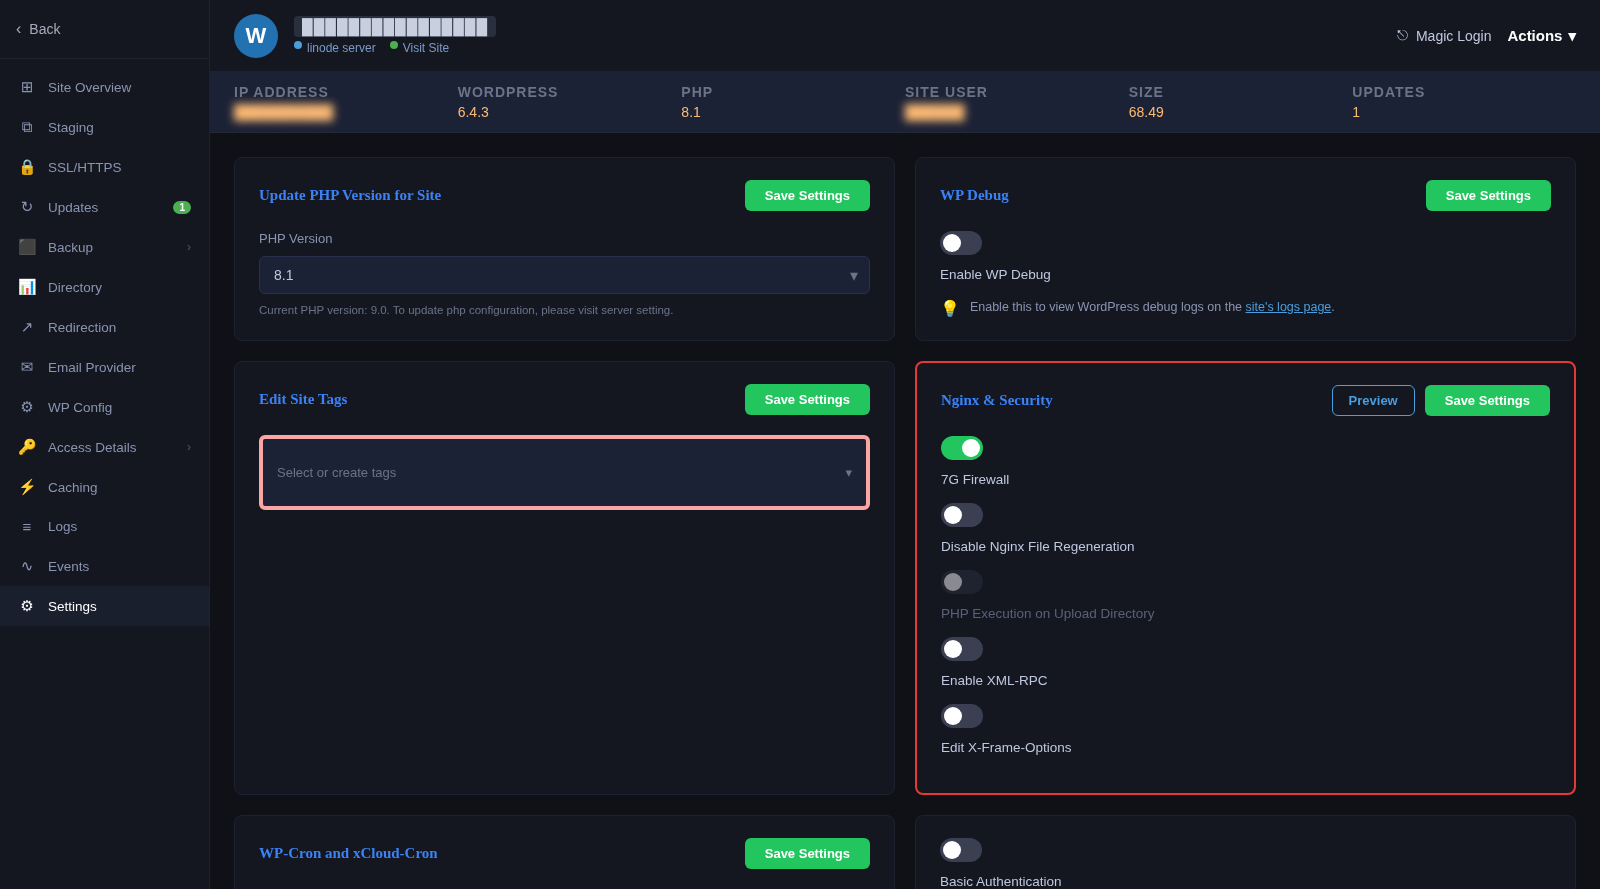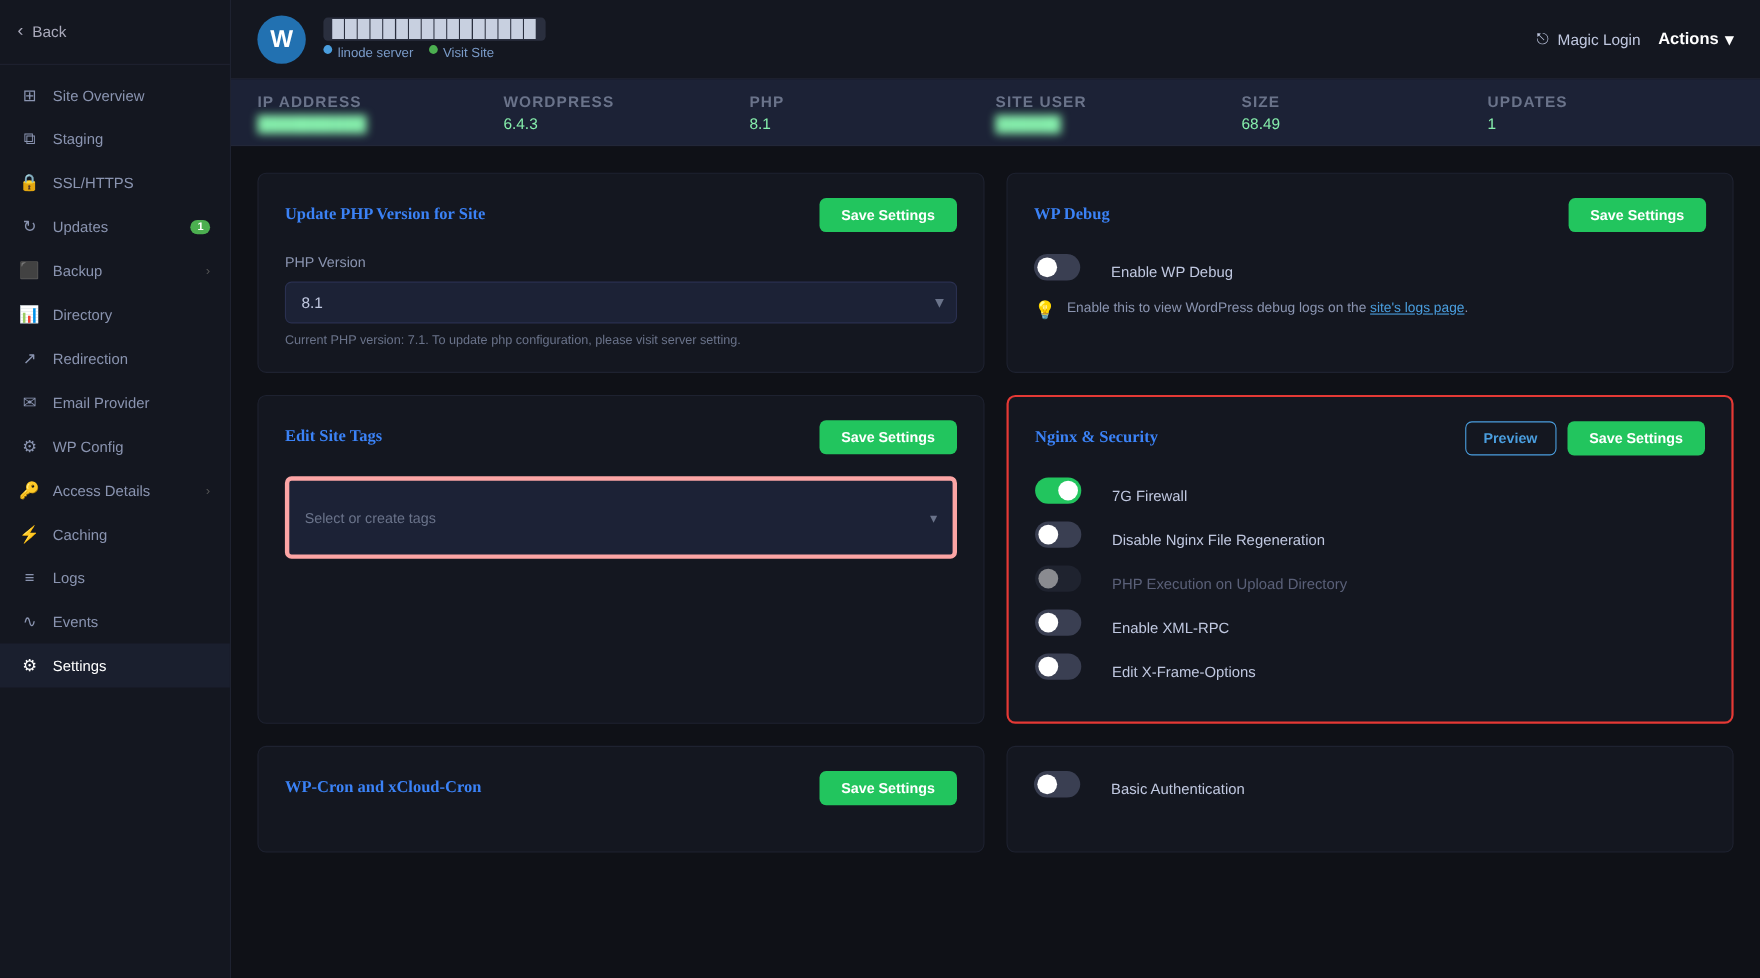--- a/index.html
+++ b/index.html
@@ -182,21 +182,21 @@
     }
     .stat-label {
       font-size: 14px;
       font-weight: 600;
       letter-spacing: 1px;
       color: #6a738a;
       text-transform: uppercase;
     }
     .stat-value {
       font-size: 14px;
-      color: #86efac;
+      color: #fdba74;
       font-weight: 500;
     }
     .stat-value.blurred {
       filter: blur(4px);
       user-select: none;
     }
 
     
     .content-area {
       flex: 1;
@@ -284,23 +284,24 @@
     }
     .helper-text {
       font-size: 11.5px;
       color: #6a738a;
       margin-top: 10px;
     }
 
     
     .toggle-row {
       display: flex;
-      align-items: flex-end;
-      gap: 28px;
+      align-items: flex-start;
+      gap: 12px;
       margin-bottom: 16px;
+      flex-direction: column;
     }
     .toggle {
       width: 42px;
       height: 24px;
       border-radius: 12px;
       position: relative;
       flex-shrink: 0;
       cursor: pointer;
     }
     .toggle.on { background: #22c55e; }
@@ -525,21 +526,21 @@
       <div class="field-label">PHP Version</div>
       <div class="select-wrapper">
         <select class="select-field">
           <option>8.1</option>
           <option>8.0</option>
           <option>7.4</option>
           <option>7.3</option>
         </select>
         <span class="select-chevron">▾</span>
       </div>
-      <div class="helper-text">Current PHP version: 7.1. To update php configuration, please visit server setting.</div>
+      <div class="helper-text">Current PHP version: 9.0. To update php configuration, please visit server setting.</div>
     </div>
 
     <div class="card">
       <div class="card-header">
         <span class="card-title">WP Debug</span>
         <button class="save-btn">Save Settings</button>
       </div>
       <div class="toggle-row">
         <div class="toggle off">
           <div class="toggle-knob"></div>

